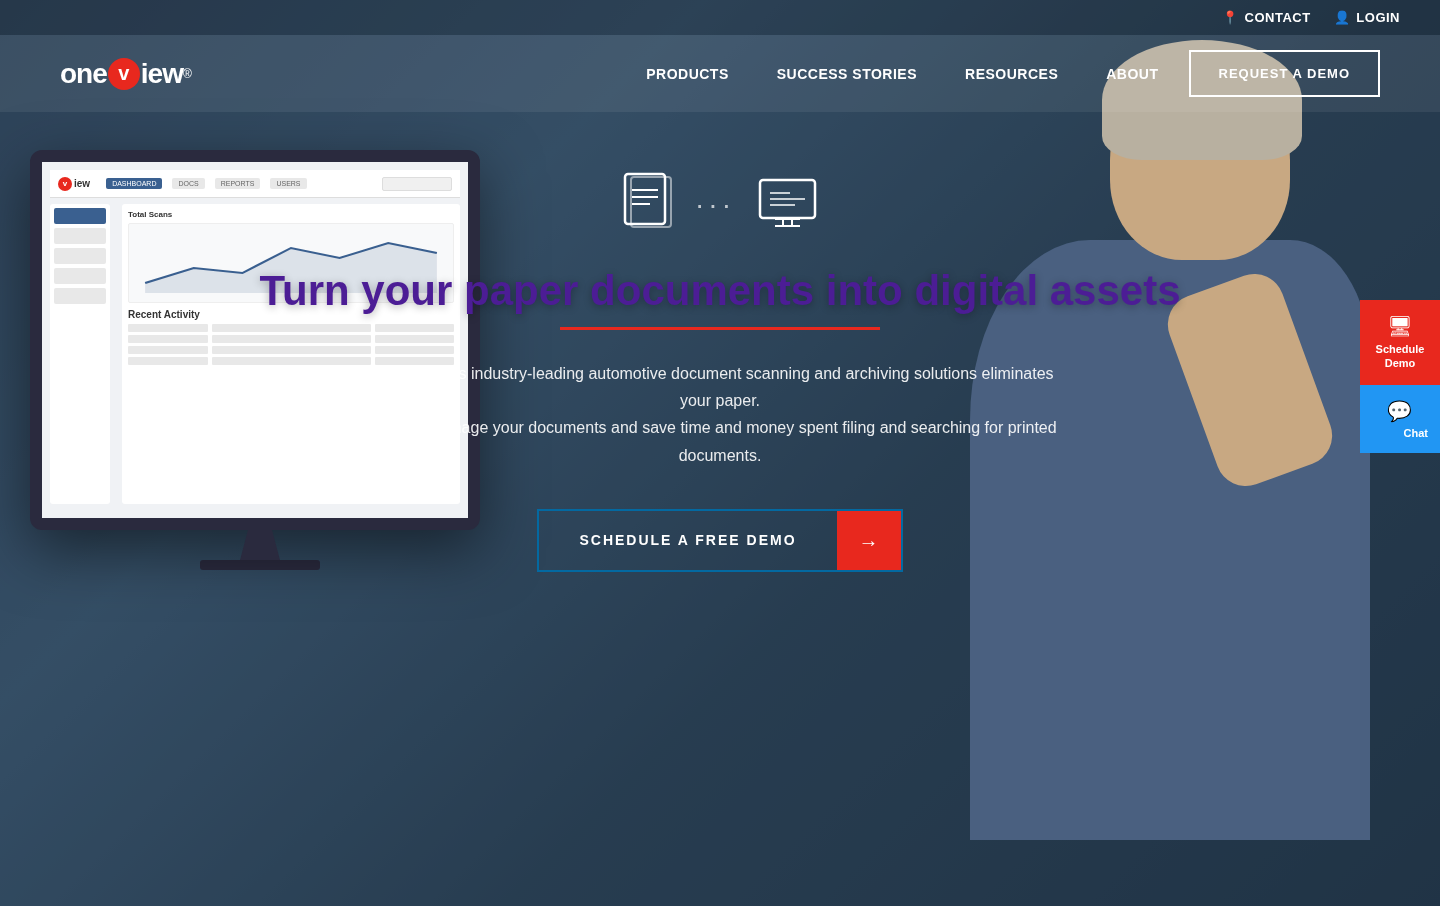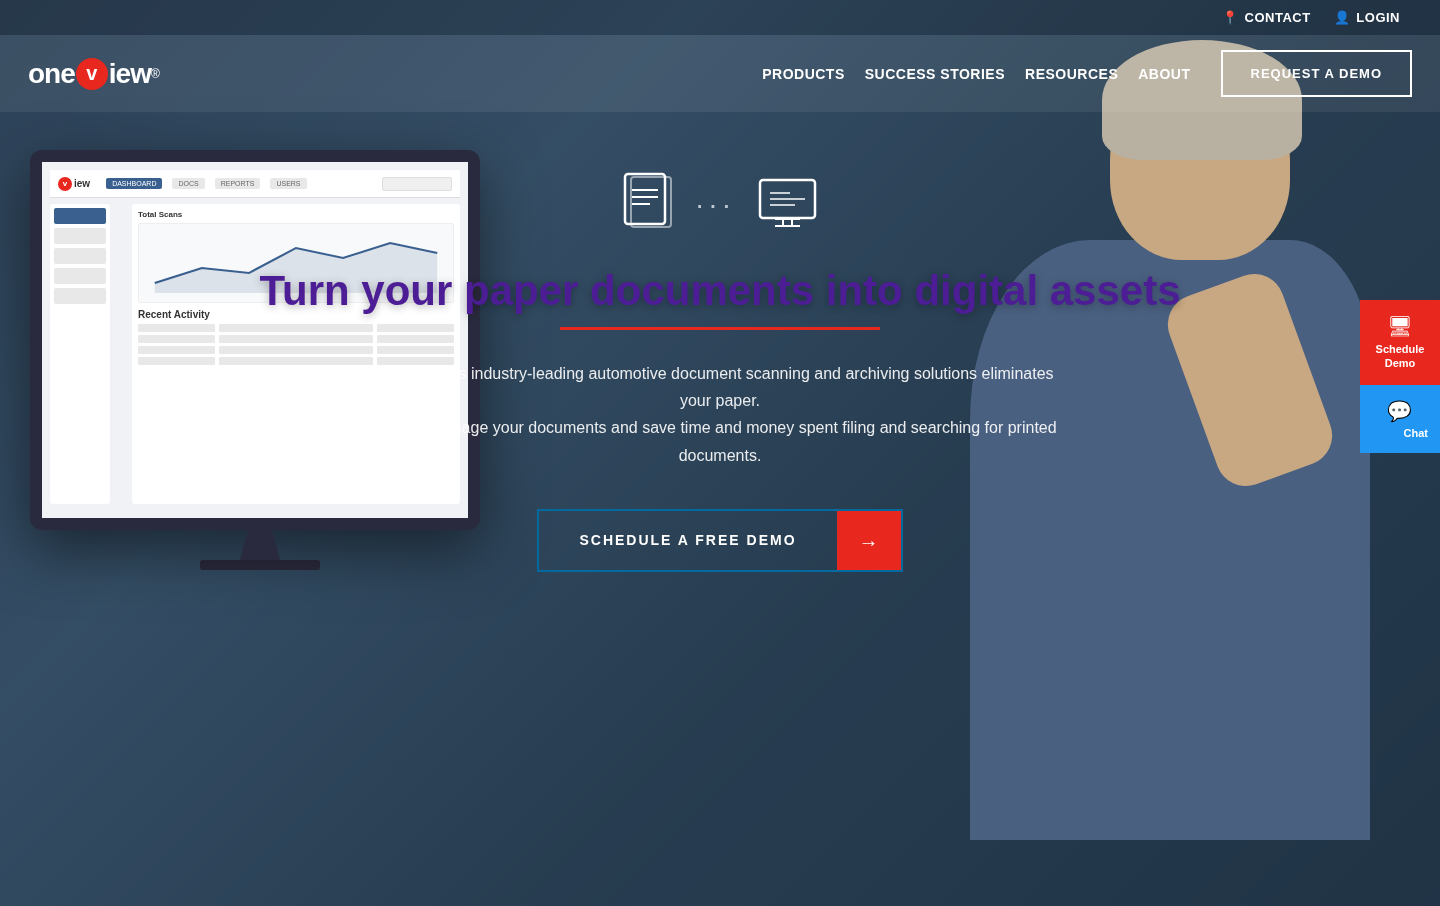--- a/index.html
+++ b/index.html
@@ -35,21 +35,21 @@
       align-items: center;
       gap: 5px;
     }
 
     
     .navbar {
       position: relative;
       z-index: 10;
       display: flex;
       align-items: center;
-      padding: 15px 28px;
+      padding: 15px 60px;
       background: rgba(255,255,255,0.07);
     }
 
     .logo {
       display: flex;
       align-items: center;
       gap: 0;
       margin-right: auto;
     }
 
@@ -76,21 +76,21 @@
 
     .logo-reg {
       font-size: 12px;
       vertical-align: super;
       color: #fff;
     }
 
     .nav-links {
       display: flex;
       align-items: center;
-      gap: 20px;
+      gap: 48px;
       list-style: none;
     }
 
     .nav-links li a {
       color: #fff;
       text-decoration: none;
       font-size: 14px;
       font-weight: 700;
       letter-spacing: 0.5px;
       text-transform: uppercase;
@@ -279,21 +279,21 @@
       margin-left: auto;
       width: 70px;
       height: 14px;
       background: #f0f0f0;
       border: 1px solid #ddd;
       border-radius: 2px;
     }
 
     .monitor-content {
       display: flex;
-      gap: 22px;
+      gap: 12px;
       height: calc(100% - 40px);
     }
 
     .monitor-sidebar {
       width: 60px;
       background: #fff;
       border-radius: 3px;
       padding: 4px;
     }
 

